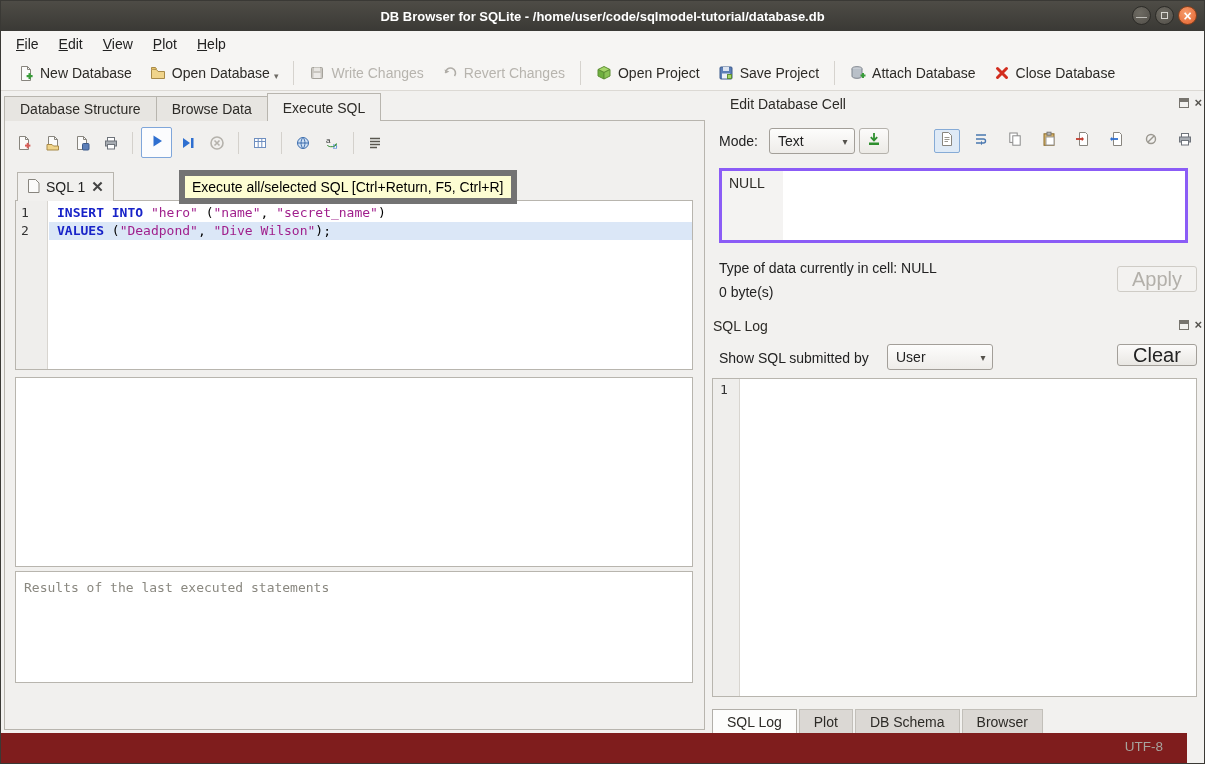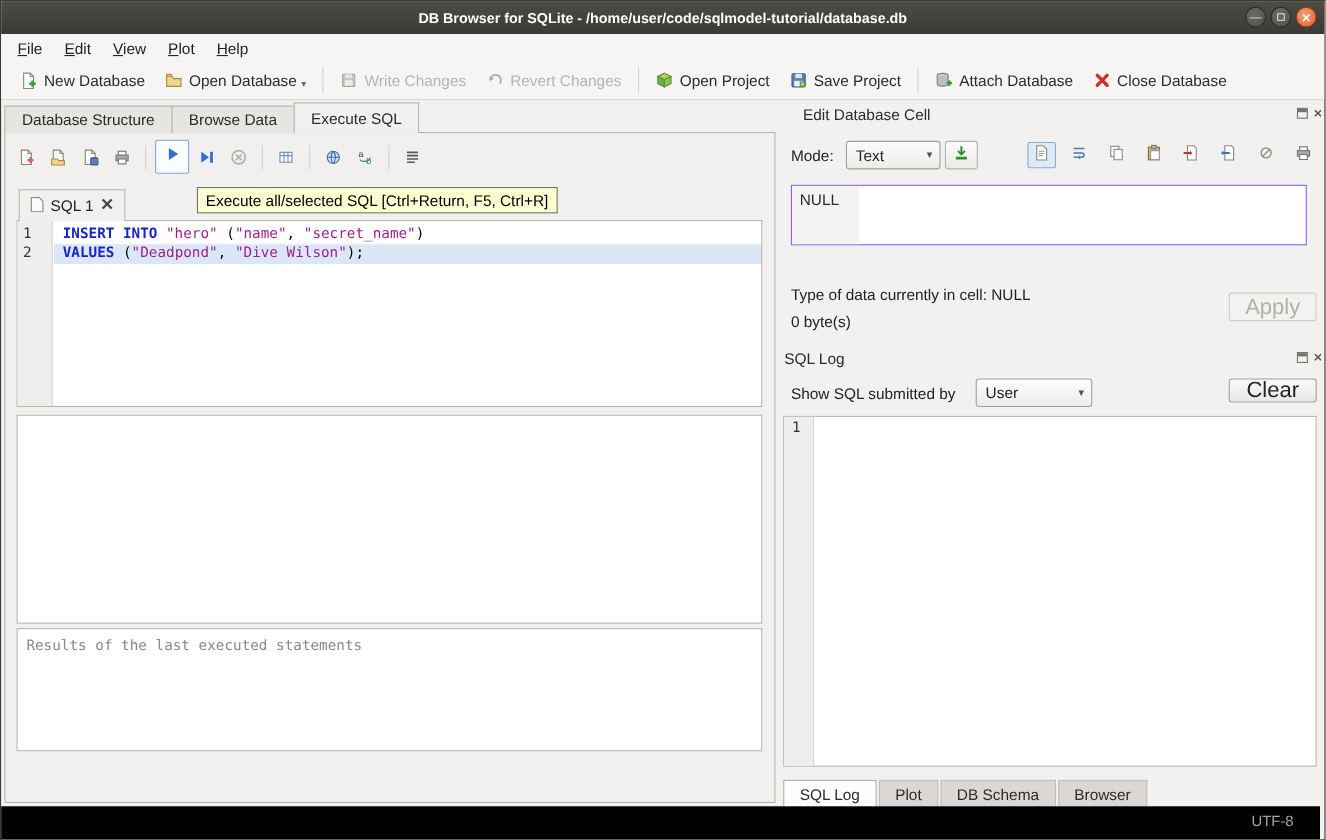--- a/index.html
+++ b/index.html
@@ -75,21 +75,21 @@
   .tok-pl { color: #000; }
 
   .grid-pane { position: absolute; left: 10px; top: 256px; width: 678px; height: 190px;
                background: #fff; border: 1px solid #b8b5ae; }
   .results-pane { position: absolute; left: 10px; top: 450px; width: 678px; height: 112px;
                   background: #fff; border: 1px solid #b8b5ae; padding: 6px 8px; }
   .results-pane span { font-family: "DejaVu Sans Mono", monospace; font-size: 13px; color: #8a8880; }
 
   
   .tooltip { position: absolute; left: 178px; top: 169px; z-index: 40;
-             background: #fdfdd2; border: 1px solid #737373; padding: 3px 7px;
+             background: #fdfdd2; border: 6px solid #737373; padding: 3px 7px;
              font-size: 14px; color: #000; white-space: nowrap; }
 
   
   .right-panel { position: absolute; left: 706px; top: 92px; width: 499px; height: 644px; }
   .dock-title { position: absolute; font-size: 14px; color: #2d2b27; }
   .dock-icons { position: absolute; right: 4px; display: flex; gap: 5px; align-items: center; }
   .float-ic { width: 10px; height: 10px; border: 1px solid #77746e; }
   .float-ic div { height: 3px; background: #77746e; }
   .dock-x { font-size: 13px; font-weight: bold; color: #55534e; line-height: 10px; }
 
@@ -100,22 +100,22 @@
   .combo .arr { width: 18px; text-align: center; color: #55524c; font-size: 10px; }
 
   .ext-btn { position: absolute; left: 152px; top: 35px; width: 30px; height: 26px;
              border: 1px solid #b5b2ac; border-radius: 3px;
              background: linear-gradient(#fcfbfa, #eceae6);
              display: flex; align-items: center; justify-content: center; }
   .cell-icon-group { position: absolute; right: 8px; top: 36px; display: flex; gap: 8px; }
   .ribtn { width: 26px; height: 24px; display: flex; align-items: center; justify-content: center; border-radius: 2px; }
   .ribtn.pressed { border: 1px solid #86abd6; background: #dfeaf6; }
 
-  .cell-editor { position: absolute; left: 12px; top: 75px; width: 469px; height: 55px;
-                 background: #fff; border: 1px solid #8b5cf6; }
+  .cell-editor { position: absolute; left: 12px; top: 75px; width: 469px; height: 75px;
+                 background: #fff; border: 3px solid #8b5cf6; }
   .cell-null-strip { position: absolute; left: 0; top: 0; bottom: 0; width: 61px; background: #f4f3f2; }
   .cell-null-strip span { display: block; padding: 4px 0 0 7px; font-size: 14px; color: #2d2b27; }
 
   .info-line { position: absolute; font-size: 14px; color: #222; }
   .btn { position: absolute; display: flex; align-items: center; justify-content: center;
          font-size: 20px; color: #222; border: 1px solid #a39f99; border-radius: 3px;
          background: linear-gradient(#fcfbfa, #e9e7e3); }
   .btn.disabled { color: #b3b0aa; border-color: #cfccc6; background: #f3f2f0; }
   .btn.clear::first-letter { text-decoration: underline; }
 
@@ -125,21 +125,21 @@
                 background: #efeeec; border-right: 1px solid #d8d5d0; }
   .log-gutter span { display: block; padding: 3px 0 0 7px; font-family: "DejaVu Sans Mono", monospace;
                      font-size: 13px; color: #333; }
 
   .bottom-tabs { position: absolute; left: 5px; top: 616px; display: flex; align-items: flex-start; gap: 2px; }
   .btab { height: 26px; padding: 4px 14px; font-size: 14px; color: #2d2b27;
           background: #dbd8d4; border: 1px solid #c2bfb9; }
   .btab.active { background: #fdfdfc; border-color: #b2afa9; }
 
   
-  .statusbar { position: absolute; left: 0; right: 4px; bottom: 0; height: 30px; background: #000000; }
+  .statusbar { position: absolute; left: 0; right: 17px; bottom: 0; height: 30px; background: #7f1d1d; }
   .encoding { position: absolute; right: 24px; top: 6px; font-size: 13.5px; color: #a7a49e; }
 </style>
 </head>
 <body>
 
 <div class="window">
 
   <div class="titlebar">
     <div class="title-text">DB Browser for SQLite - /home/user/code/sqlmodel-tutorial/database.db</div>
     <div class="win-controls">

